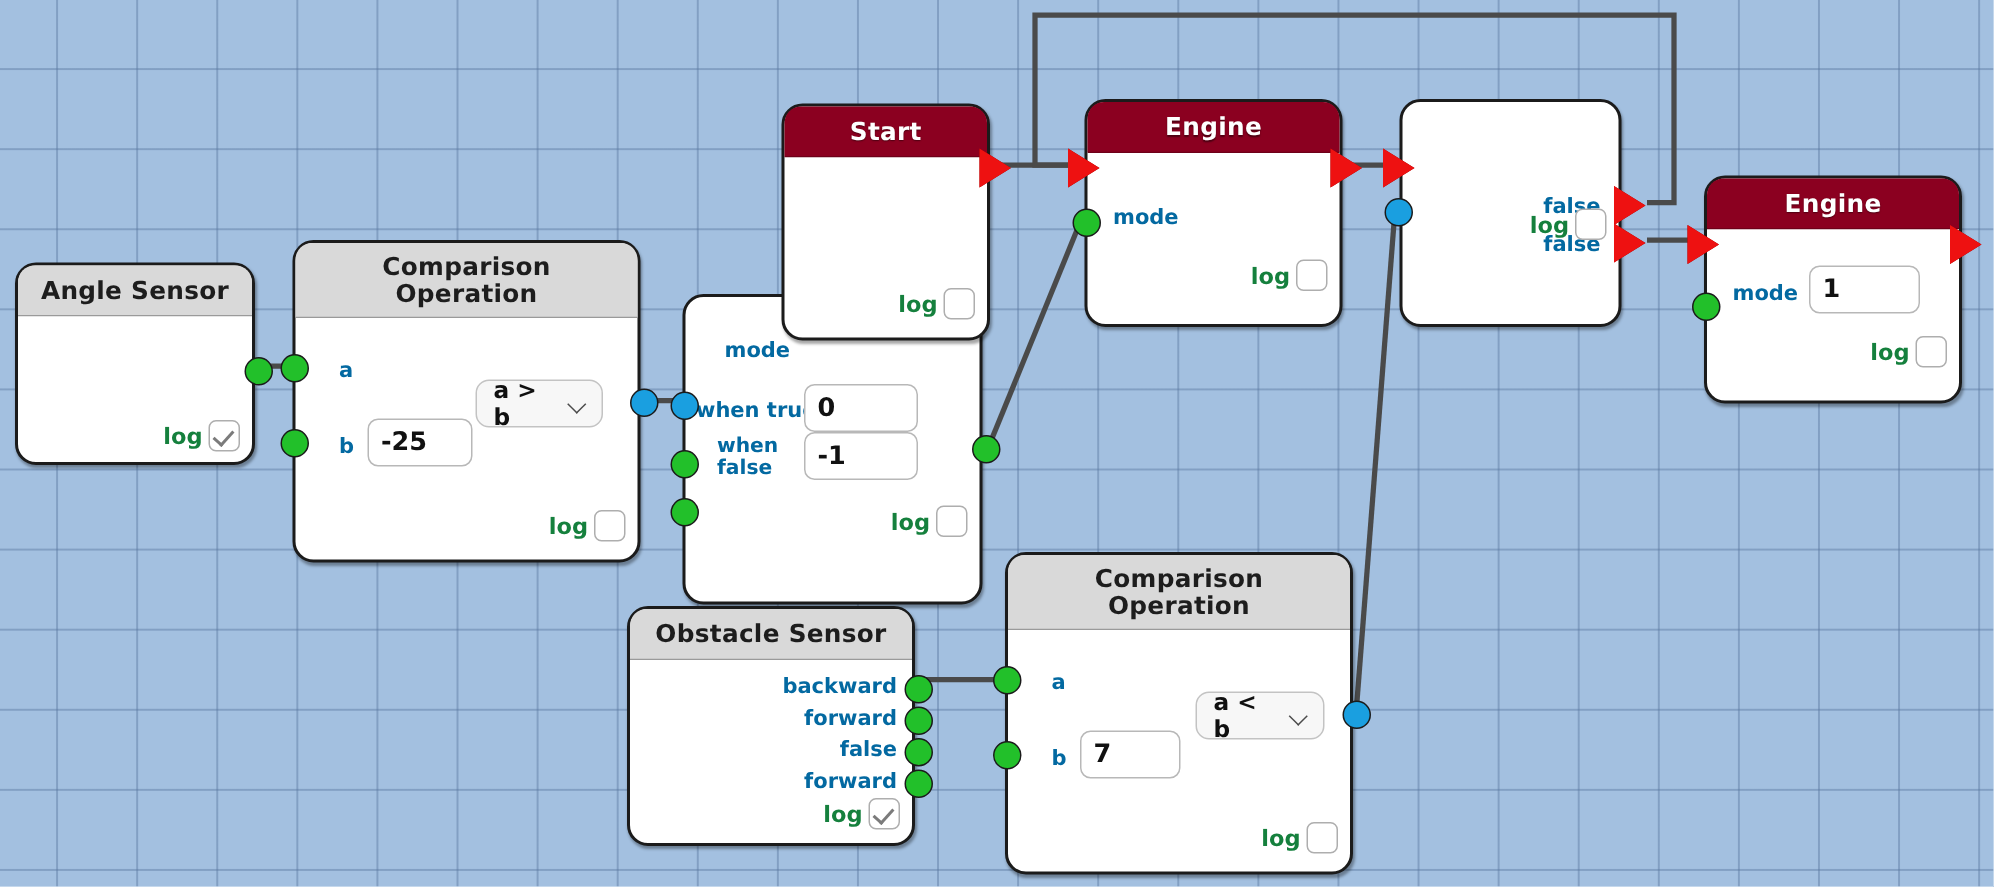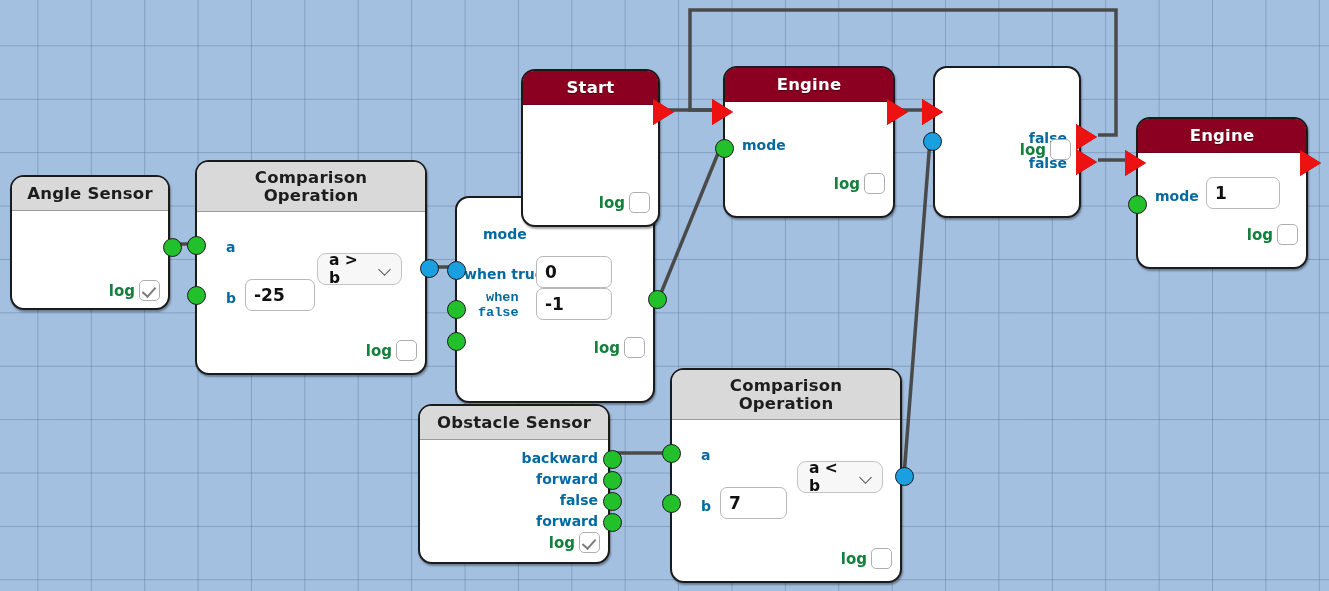--- a/index.html
+++ b/index.html
@@ -200,21 +200,21 @@
     <span class="port green" style="left:-10px; top:74px;"></span>
     <span class="port green" style="left:-10px; top:124px;"></span>
     <span class="port blue" style="left:223px; top:97px;"></span>
   </div>
 
   <div class="node gray" style="left:455px; top:196px; width:200px; height:207px;">
     <div class="body">
       <span class="lbl" style="left:26px; top:28px;">mode</span>
       <span class="lbl" style="left:7px; top:68px;">when true</span>
       <div class="field" style="left:79px; top:58px; width:76px; height:32px;">0</div>
-      <span class="lbl sm" style="left:21px; top:92px; text-align:right;font-family:Liberation Mono, monospace;">
+      <span class="lbl sm" style="left:21px; top:92px; text-align:left;">
         <span>when</span><br>
         <span>false</span>
       </span>
       <div class="field" style="left:79px; top:90px; width:76px; height:32px;">-1</div>
       <div class="logrow" style="right:8px; bottom:9px;">
         <span class="t">log</span>
         <span class="cbx"></span>
       </div>
     </div>
     <span class="port blue" style="left:-10px; top:63px;"></span>

